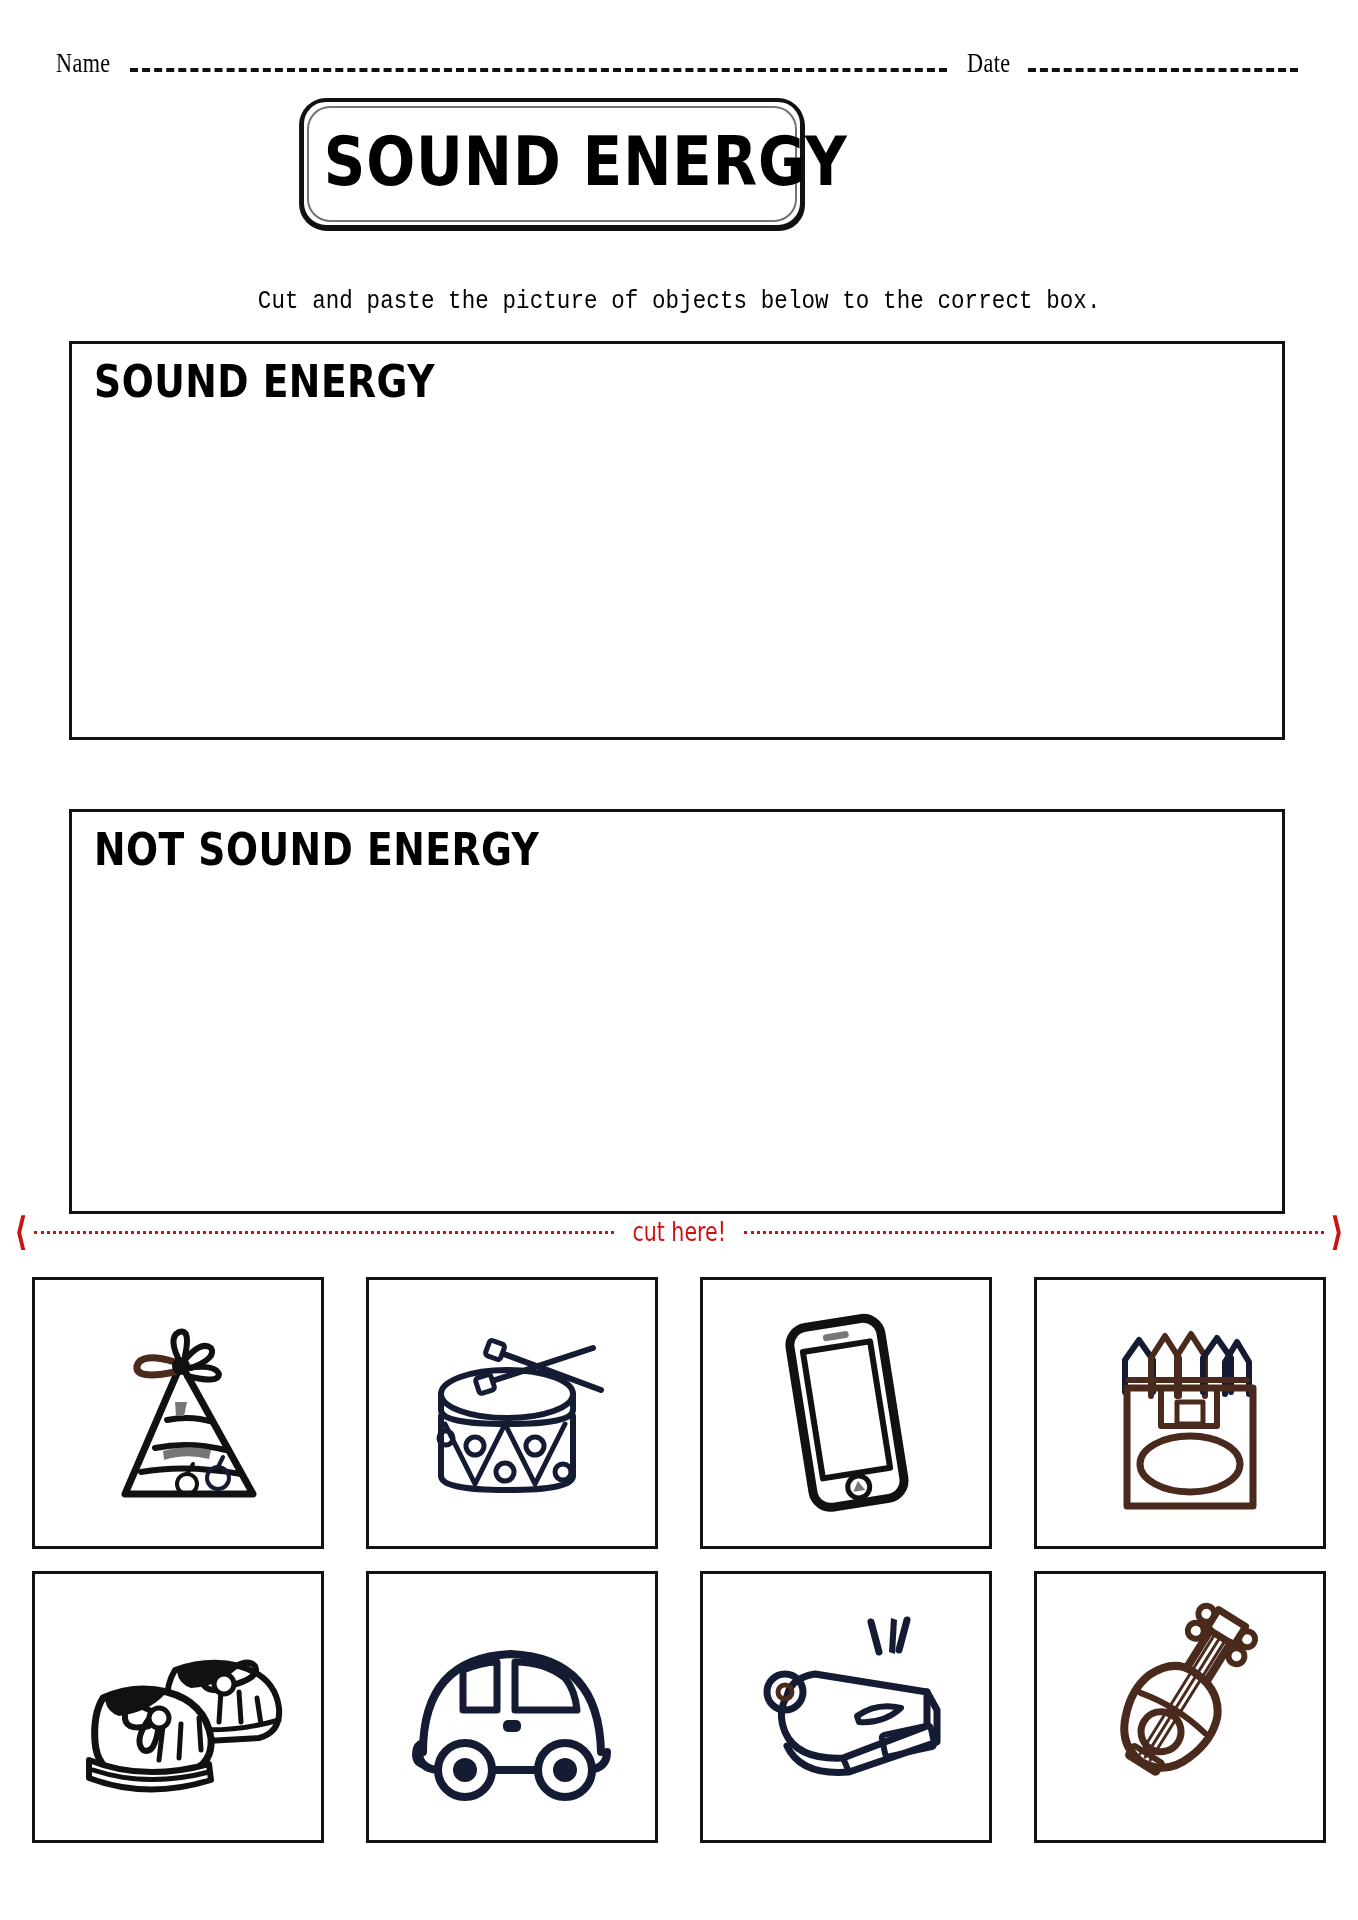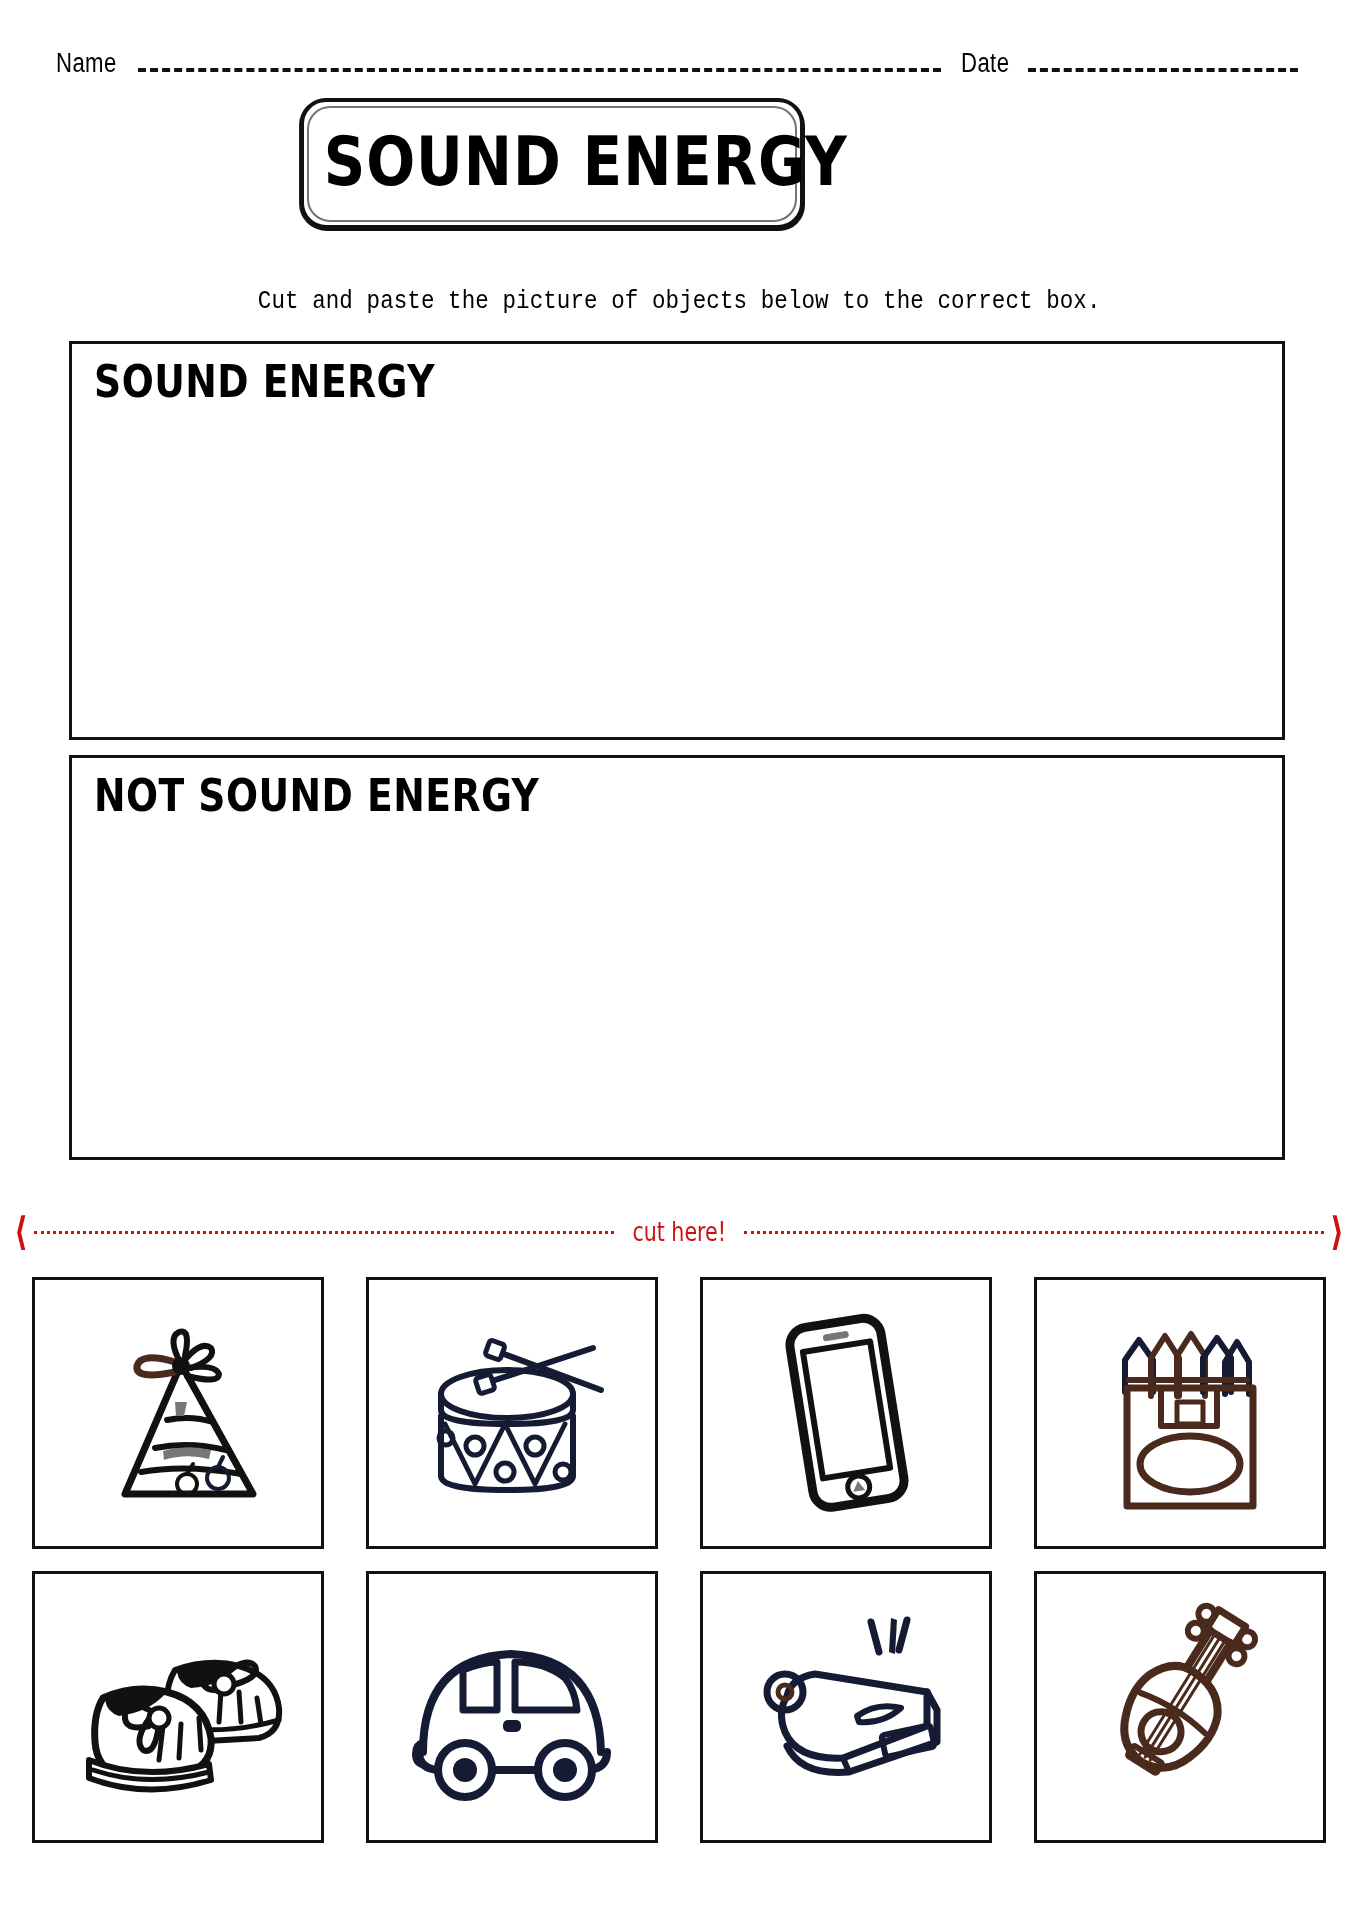--- a/index.html
+++ b/index.html
@@ -18,21 +18,21 @@
   }
 
   
   .name-date-row {
     position: absolute;
     left: 56px;
     top: 48px;
     width: 1246px;
     display: flex;
     align-items: flex-end;
-    font-family: Liberation Sans, sans-serif;
+    font-family: Liberation Serif, serif;
   }
   .nd-label {
     font-size: 27px;
     letter-spacing: 0.5px;
     white-space: nowrap;
     transform: scaleX(0.82);
     transform-origin: left bottom;
     font-weight: 400;
   }
   .nd-rule {
@@ -104,21 +104,21 @@
   
   .cat-box {
     position: absolute;
     left: 69px;
     width: 1216px;
     border: 3px solid #111;
     background: #fff;
     box-sizing: border-box;
   }
   .cat-box.sound   { top: 341px; height: 399px; }
-  .cat-box.notsound{ top: 755px; height: 405px; }
+  .cat-box.notsound{ top: 809px; height: 405px; }
   .cat-label {
     position: absolute;
     left: 22px;
     top: 16px;
     font-family: "DejaVu Sans", sans-serif;
     font-weight: bold;
     font-size: 41px;
     letter-spacing: 0.5px;
     line-height: 1;
     white-space: nowrap;

